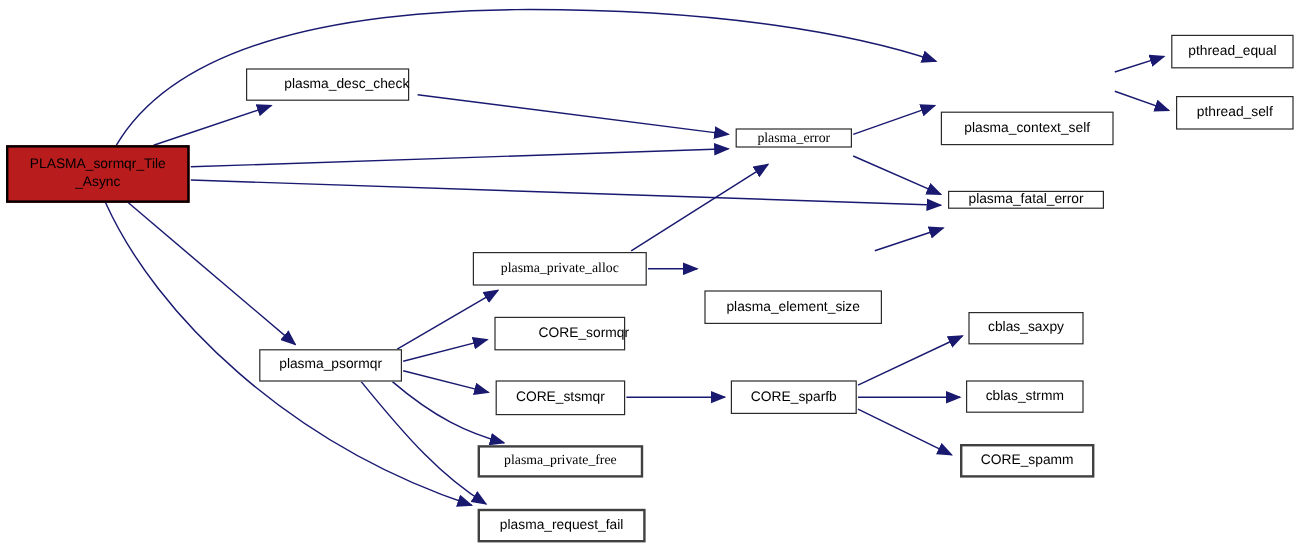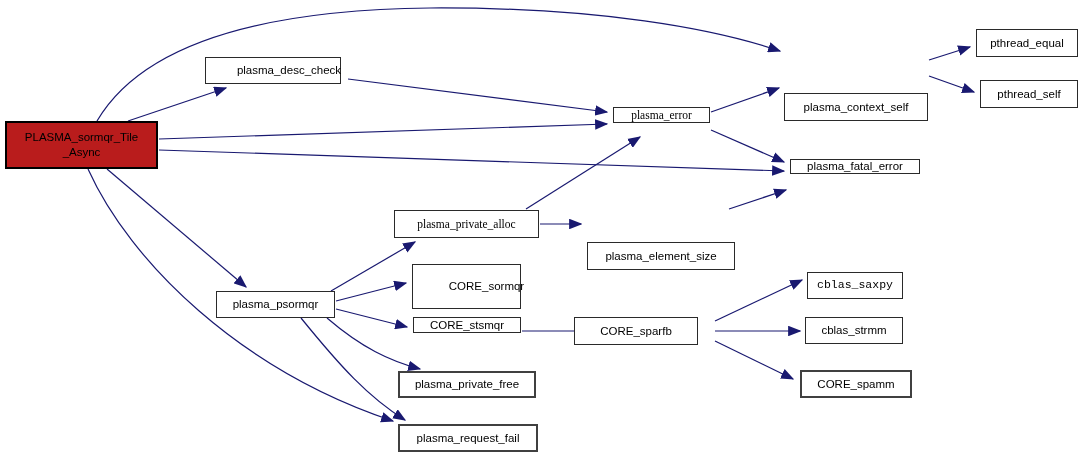--- a/index.html
+++ b/index.html
@@ -76,40 +76,40 @@
     </div>
     <div class="node" title="plasma_fatal_error" style="left: 790px; top: 159px; width: 130px; height: 15px;">
       <span>plasma_fatal_error</span>
     </div>
     <div class="node" title="plasma_private_alloc" style="left: 394px; top: 210px; width: 145px; height: 28px; font-family: Liberation Serif, serif;">
       <span>plasma_private_alloc</span>
     </div>
     <div class="node" title="plasma_element_size" style="left: 587px; top: 210px; width: 148px; height: 28px; margin-top: 32px;">
       <span>plasma_element_size</span>
     </div>
-    <div class="node" title="CORE_sormqr" style="left: 412px; top: 264px; width: 109px; height: 45px; padding-left: 40px;">
+    <div class="node" title="CORE_sormqr" style="left: 412px; top: 264px; width: 109px; height: 28px; padding-left: 40px;">
       <span>CORE_sormqr</span>
     </div>
     <div class="node" title="plasma_psormqr" style="left: 216px; top: 291px; width: 119px; height: 27px;">
       <span>plasma_psormqr</span>
     </div>
-    <div class="node" title="CORE_stsmqr" style="left: 413px; top: 317px; width: 108px; height: 16px;">
+    <div class="node" title="CORE_stsmqr" style="left: 413px; top: 317px; width: 108px; height: 29px;">
       <span>CORE_stsmqr</span>
     </div>
-    <div class="node" title="CORE_sparfb" style="left: 574px; top: 317px; width: 124px; height: 28px;">
+    <div class="node" title="CORE_sparfb" style="left: 609px; top: 317px; width: 105px; height: 28px;">
       <span>CORE_sparfb</span>
     </div>
-    <div class="node" title="cblas_saxpy" style="left: 807px; top: 272px; width: 96px; height: 27px; font-family: Liberation Mono, monospace;">
+    <div class="node" title="cblas_saxpy" style="left: 807px; top: 260px; width: 96px; height: 27px;">
       <span>cblas_saxpy</span>
     </div>
     <div class="node" title="cblas_strmm" style="left: 805px; top: 317px; width: 98px; height: 27px;">
       <span>cblas_strmm</span>
     </div>
     <div class="node bold" title="CORE_spamm" style="left: 800px; top: 370px; width: 112px; height: 28px;">
       <span>CORE_spamm</span>
     </div>
-    <div class="node bold" title="plasma_private_free" style="left: 398px; top: 371px; width: 138px; height: 27px;">
+    <div class="node bold" title="plasma_private_free" style="left: 398px; top: 371px; width: 138px; height: 27px; font-family: Liberation Serif, serif;">
       <span>plasma_private_free</span>
     </div>
     <div class="node bold" title="plasma_request_fail" style="left: 398px; top: 424px; width: 140px; height: 28px;">
       <span>plasma_request_fail</span>
     </div>
   </div>
 
 </body></html>

